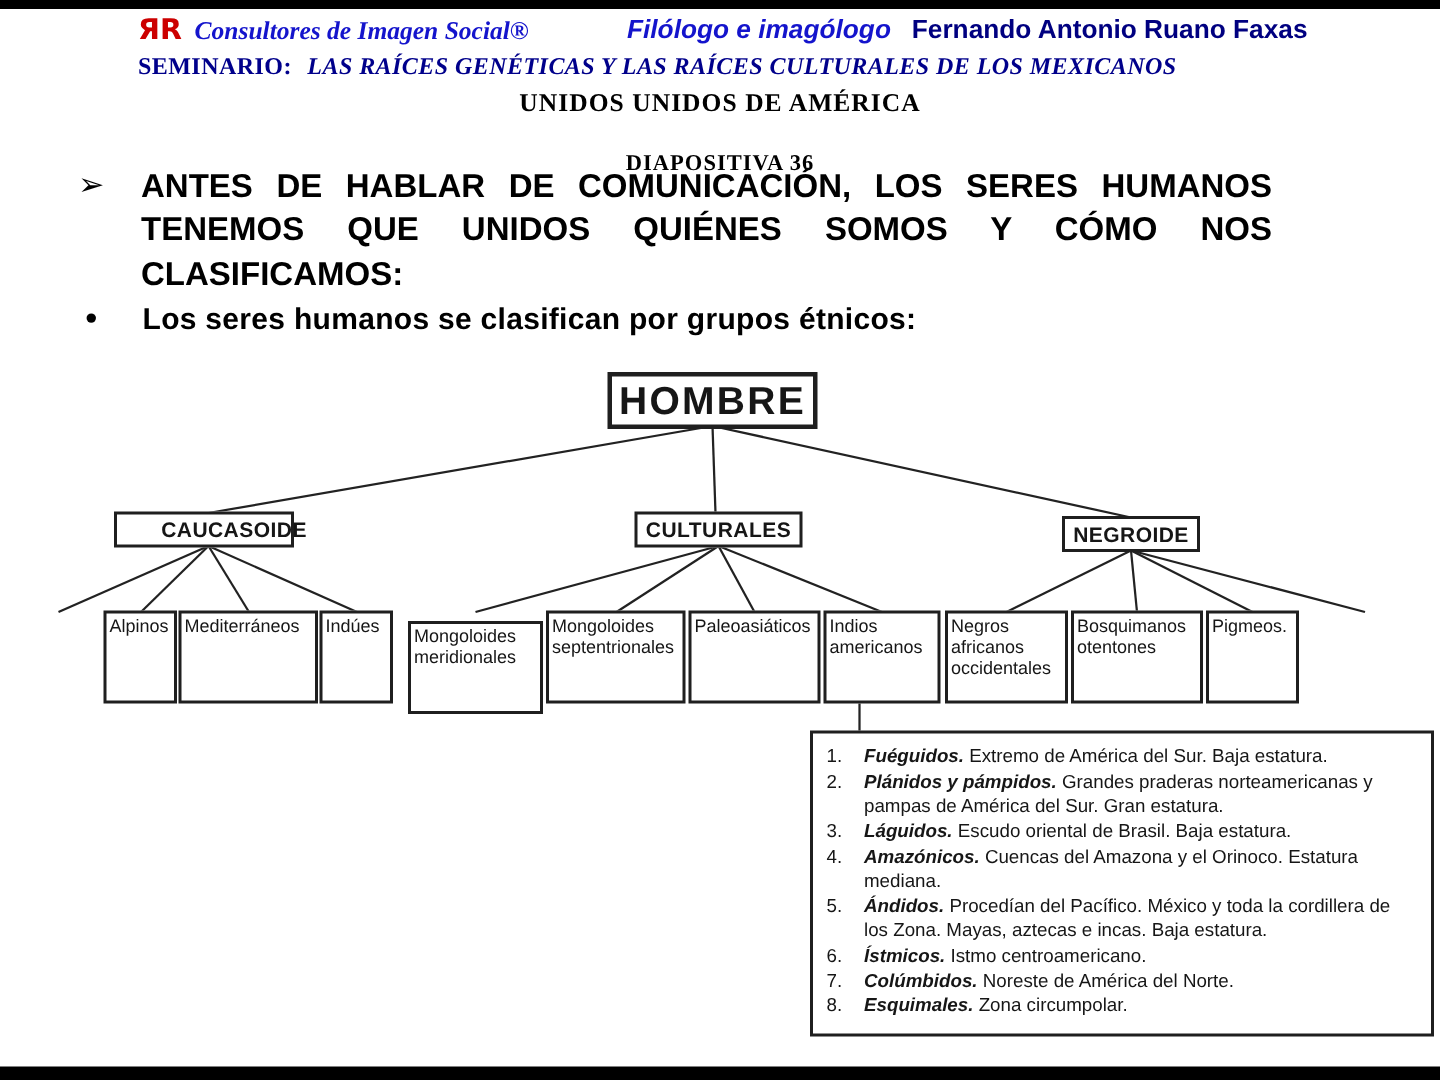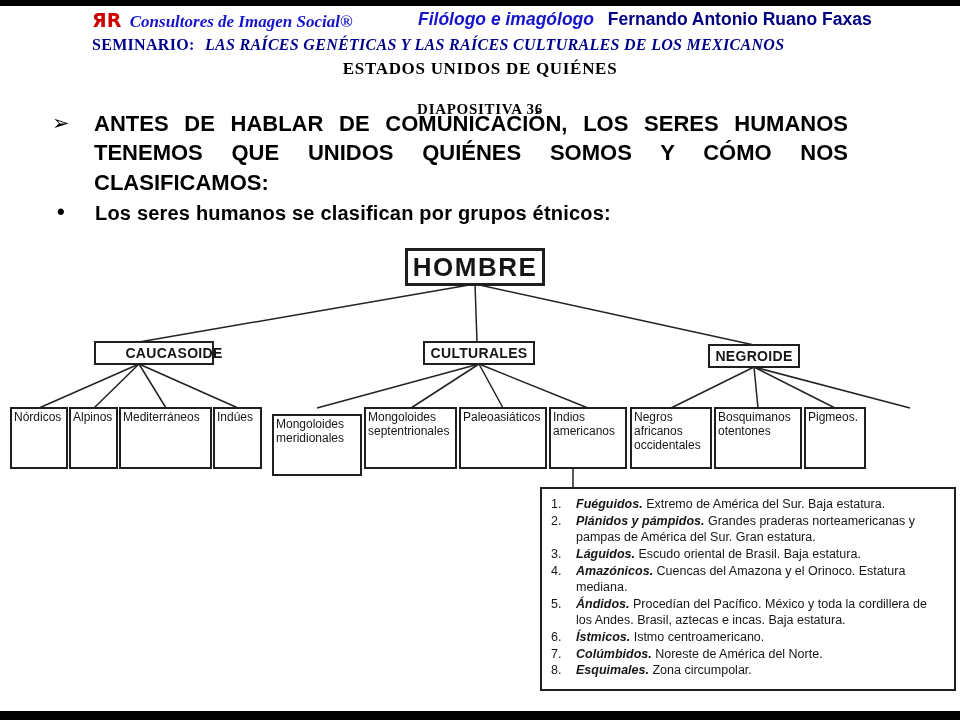--- a/index.html
+++ b/index.html
@@ -64,21 +64,21 @@
   <div class="author-line">
     <span class="author-role">Filólogo e imagólogo</span>
     <span class="author-name">Fernando Antonio Ruano Faxas</span>
   </div>
 
   <div class="seminar-line">
     <span class="seminar-label">SEMINARIO:</span>
     <span class="seminar-title">LAS RAÍCES GENÉTICAS Y LAS RAÍCES CULTURALES DE LOS MEXICANOS</span>
   </div>
 
-  <div class="country-line">ESTADOS UNIDOS DE QUIÉNES</div>
+  <div class="country-line">UNIDOS UNIDOS DE AMÉRICA</div>
   <div class="slideno-line">DIAPOSITIVA 36</div>
 
   <div class="arrow-marker">➢</div>
   <div class="arrow-text">ANTES DE HABLAR DE COMUNICACIÓN, LOS SERES HUMANOS TENEMOS QUE UNIDOS QUIÉNES SOMOS Y CÓMO NOS CLASIFICAMOS:</div>
   <div class="dot-marker">•</div>
   <div class="dot-text">Los seres humanos se clasifican por grupos étnicos:</div>
 
   <svg class="connectors" viewBox="0 0 960 720" xmlns="http://www.w3.org/2000/svg">
     <g stroke="#222222" stroke-width="1.5">
       <line x1="475" y1="284" x2="139" y2="342"></line>
@@ -95,25 +95,24 @@
       <line x1="754" y1="367" x2="671" y2="408"></line>
       <line x1="754" y1="367" x2="758" y2="408"></line>
       <line x1="754" y1="367" x2="835" y2="408"></line>
       <line x1="754" y1="367" x2="910" y2="408"></line>
       <line x1="573" y1="468" x2="573" y2="488"></line>
     </g>
   </svg>
 
   <div class="node root" style="left:405px;top:248px;width:140px;height:38px;">HOMBRE</div>
 
-  <div class="node cat" style="left:94px;top:341px;width:120px;height:24px;padding-left:40px;">CAUCASOIDE</div>
+  <div class="node cat" style="left:76px;top:341px;width:120px;height:24px;padding-left:40px;">CAUCASOIDE</div>
   <div class="node cat" style="left:423px;top:341px;width:112px;height:24px;">CULTURALES</div>
   <div class="node cat" style="left:708px;top:344px;width:92px;height:24px;">NEGROIDE</div>
 
-  <div class="node leaf" style="left:10px;top:407px;width:58px;height:62px;">Nórdicos</div>
   <div class="node leaf" style="left:69px;top:407px;width:49px;height:62px;">Alpinos</div>
   <div class="node leaf" style="left:119px;top:407px;width:93px;height:62px;">Mediterráneos</div>
   <div class="node leaf" style="left:213px;top:407px;width:49px;height:62px;">Indúes</div>
   <div class="node leaf" style="left:272px;top:414px;width:90px;height:62px;">Mongoloides meridionales</div>
   <div class="node leaf" style="left:364px;top:407px;width:93px;height:62px;">Mongoloides septentrionales</div>
   <div class="node leaf" style="left:459px;top:407px;width:88px;height:62px;">Paleoasiáticos</div>
   <div class="node leaf" style="left:549px;top:407px;width:78px;height:62px;">Indios americanos</div>
   <div class="node leaf" style="left:630px;top:407px;width:82px;height:62px;">Negros africanos occidentales</div>
   <div class="node leaf" style="left:714px;top:407px;width:88px;height:62px;">Bosquimanos otentones</div>
   <div class="node leaf" style="left:804px;top:407px;width:62px;height:62px;">Pigmeos.</div>
@@ -130,21 +129,21 @@
     <div class="note">
       <span class="nnum">3.</span>
       <div class="ntext"><span class="nterm">Láguidos.</span> <span>Escudo oriental de Brasil. Baja estatura.</span></div>
     </div>
     <div class="note">
       <span class="nnum">4.</span>
       <div class="ntext"><span class="nterm">Amazónicos.</span> <span>Cuencas del Amazona y el Orinoco. Estatura mediana.</span></div>
     </div>
     <div class="note">
       <span class="nnum">5.</span>
-      <div class="ntext"><span class="nterm">Ándidos.</span> <span>Procedían del Pacífico. México y toda la cordillera de los Andes. Brasil, aztecas e incas. Baja estatura.</span></div>
+      <div class="ntext"><span class="nterm">Ándidos.</span> <span>Procedían del Pacífico. México y toda la cordillera de los Zona. Mayas, aztecas e incas. Baja estatura.</span></div>
     </div>
     <div class="note">
       <span class="nnum">6.</span>
       <div class="ntext"><span class="nterm">Ístmicos.</span> <span>Istmo centroamericano.</span></div>
     </div>
     <div class="note">
       <span class="nnum">7.</span>
       <div class="ntext"><span class="nterm">Colúmbidos.</span> <span>Noreste de América del Norte.</span></div>
     </div>
     <div class="note">

